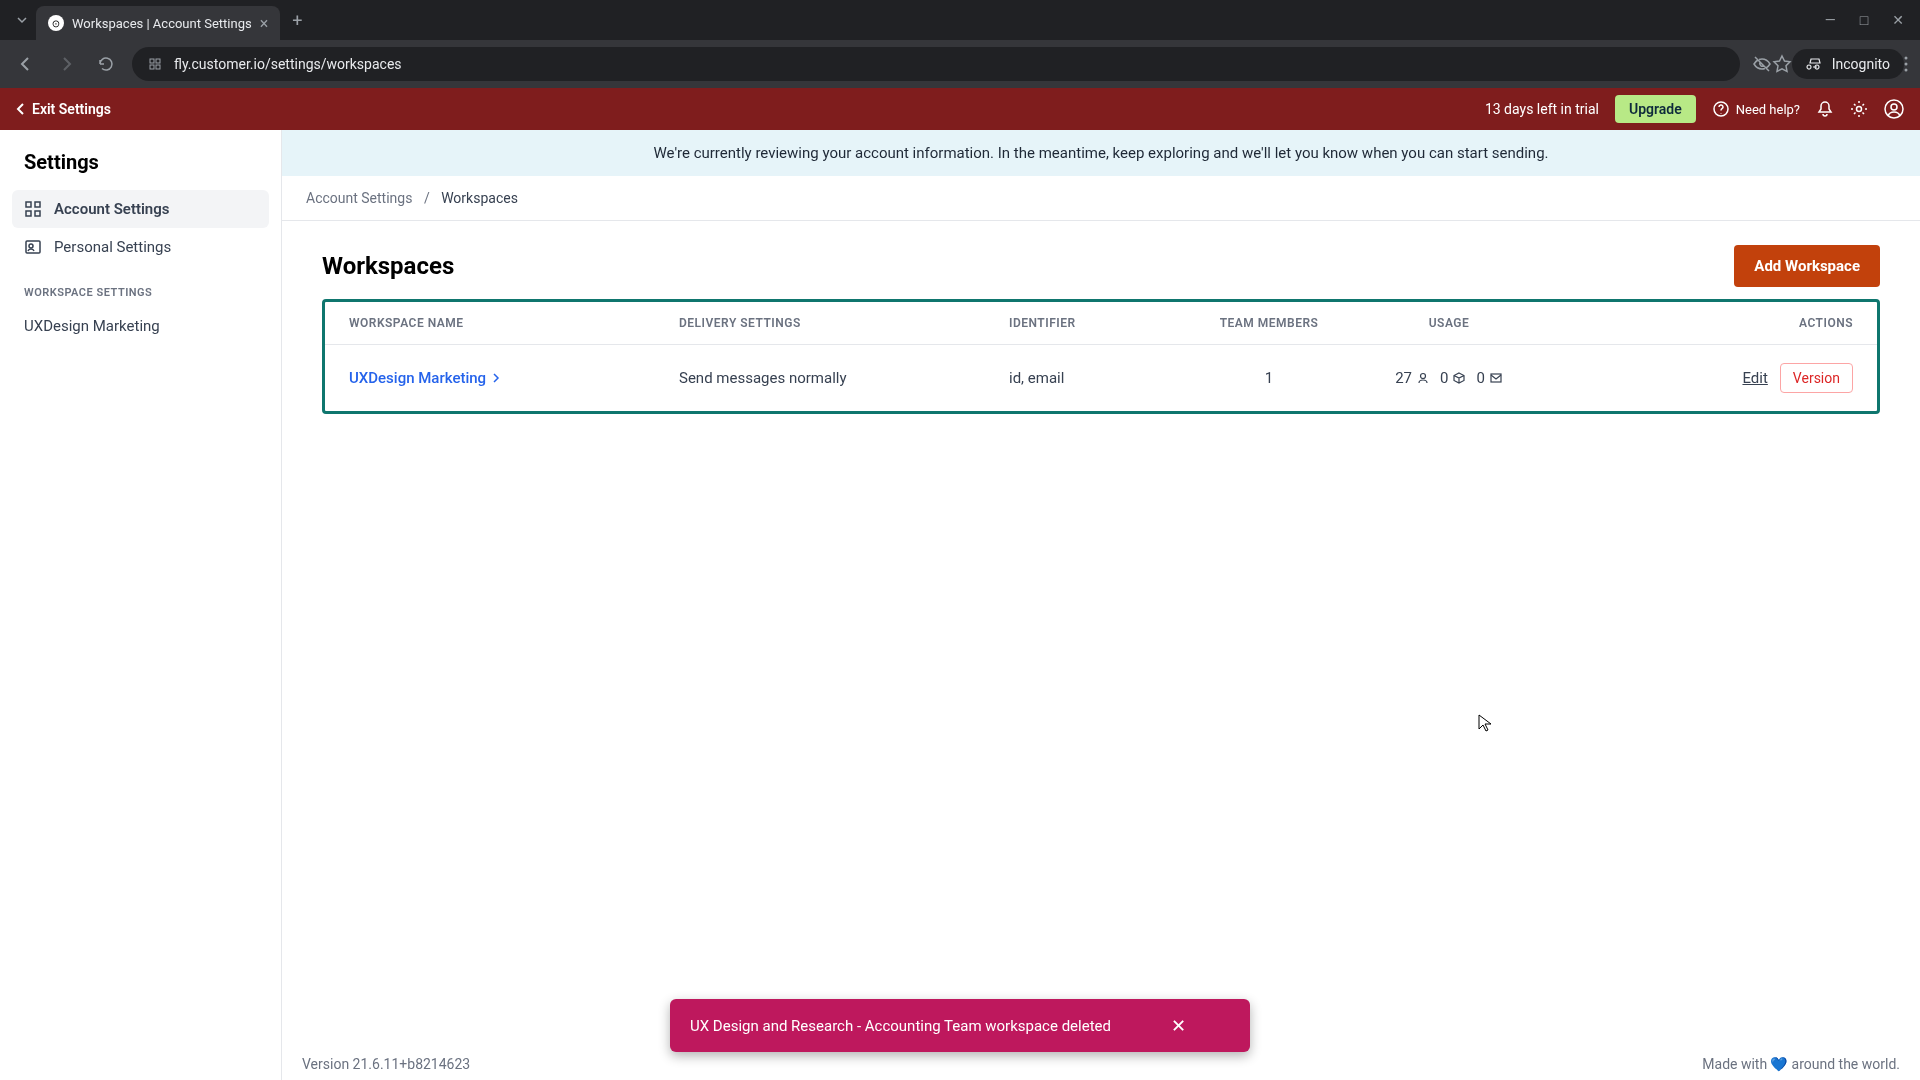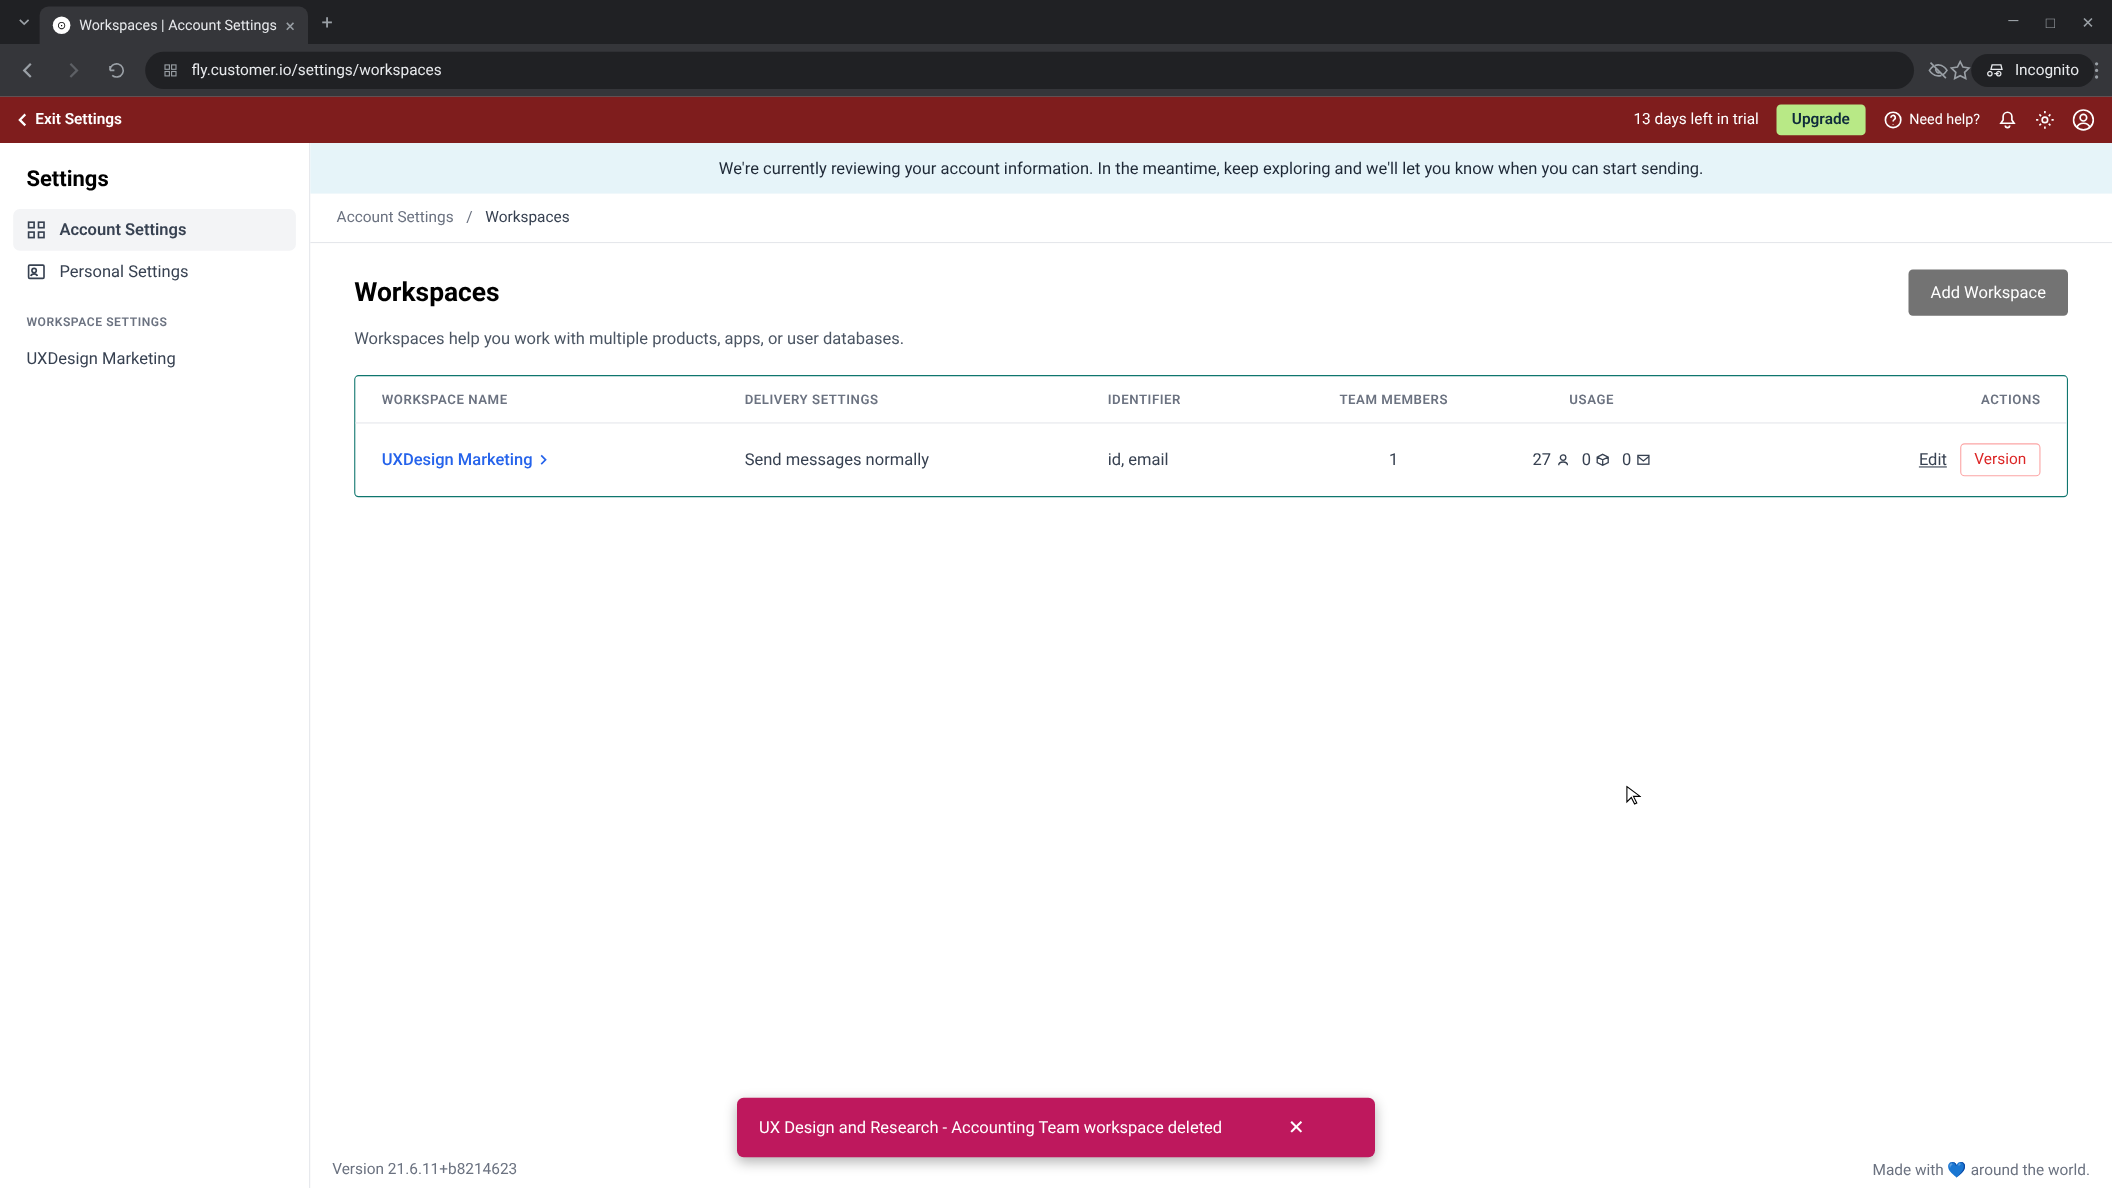--- a/index.html
+++ b/index.html
@@ -47,25 +47,25 @@
     .content { flex: 1; display: flex; flex-direction: column; overflow: auto; }
     .info-banner { background: #e6f4f9; padding: 14px 24px; text-align: center; font-size: 15px; color: #1f2937; }
     .breadcrumb { padding: 14px 24px; font-size: 14px; color: #6b7280; border-bottom: 1px solid #e5e7eb; }
     .breadcrumb a { color: #6b7280; text-decoration: none; }
     .breadcrumb-sep { margin: 0 8px; }
     .breadcrumb-current { color: #374151; }
     
     .page-body { padding: 24px 40px; }
     .page-header { display: flex; align-items: center; justify-content: space-between; margin-bottom: 12px; }
     .page-title { font-size: 24px; font-weight: 700; }
-    .add-workspace-btn { background: #737373; color: #fff; padding: 12px 20px; border-radius: 4px; font-size: 15px; font-weight: 400; border: none; cursor: pointer; }
+    .add-workspace-btn { background: #c2410c; color: #fff; padding: 12px 20px; border-radius: 4px; font-size: 15px; font-weight: 700; border: none; cursor: pointer; }
     .page-description { font-size: 15px; color: #4b5563; margin-bottom: 24px; }
     
     
-    .table { width: 100%; border: 1px solid #0f766e; border-radius: 4px; }
+    .table { width: 100%; border: 3px solid #0f766e; border-radius: 4px; }
     .table-header { display: flex; padding: 14px 24px; border-bottom: 1px solid #e5e7eb; font-size: 12px; font-weight: 600; letter-spacing: 0.5px; color: #6b7280; }
     .col-name { flex: 0 0 330px; }
     .col-delivery { flex: 0 0 330px; }
     .col-identifier { flex: 0 0 180px; }
     .col-members { flex: 0 0 160px; text-align: center; }
     .col-usage { flex: 0 0 200px; text-align: center; }
     .col-actions { flex: 1; text-align: right; }
     .table-row { display: flex; padding: 18px 24px; align-items: center; font-size: 15px; color: #374151; }
     .workspace-link { color: #2563eb; font-weight: 500; cursor: pointer; display: flex; align-items: center; gap: 6px; }
     .usage-cell { display: flex; align-items: center; gap: 10px; justify-content: center; }
@@ -233,21 +233,20 @@
     <div class="breadcrumb">
       <a>Account Settings</a>
       <span class="breadcrumb-sep">/</span>
       <span class="breadcrumb-current">Workspaces</span>
     </div>
     <div class="page-body">
       <div class="page-header">
         <h1 class="page-title">Workspaces</h1>
         <button class="add-workspace-btn">Add Workspace</button>
       </div>
-      <p class="page-description">Workspaces help you work with multiple products, apps, or user databases.</p>
 
       <div class="table">
         <div class="table-header">
           <div class="col-name">WORKSPACE NAME</div>
           <div class="col-delivery">DELIVERY SETTINGS</div>
           <div class="col-identifier">IDENTIFIER</div>
           <div class="col-members">TEAM MEMBERS</div>
           <div class="col-usage">USAGE</div>
           <div class="col-actions">ACTIONS</div>
         </div>

